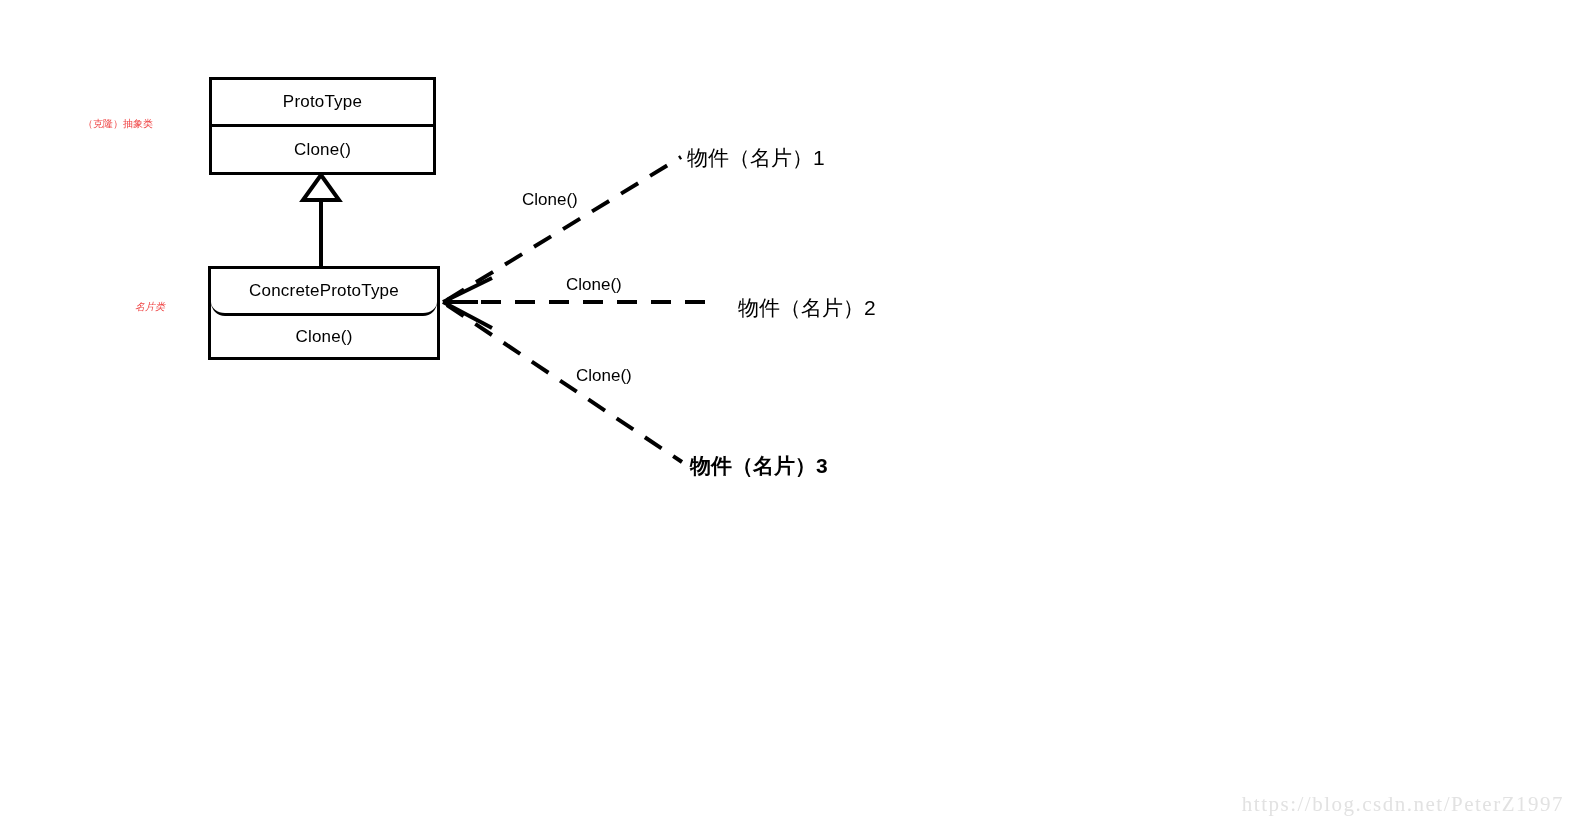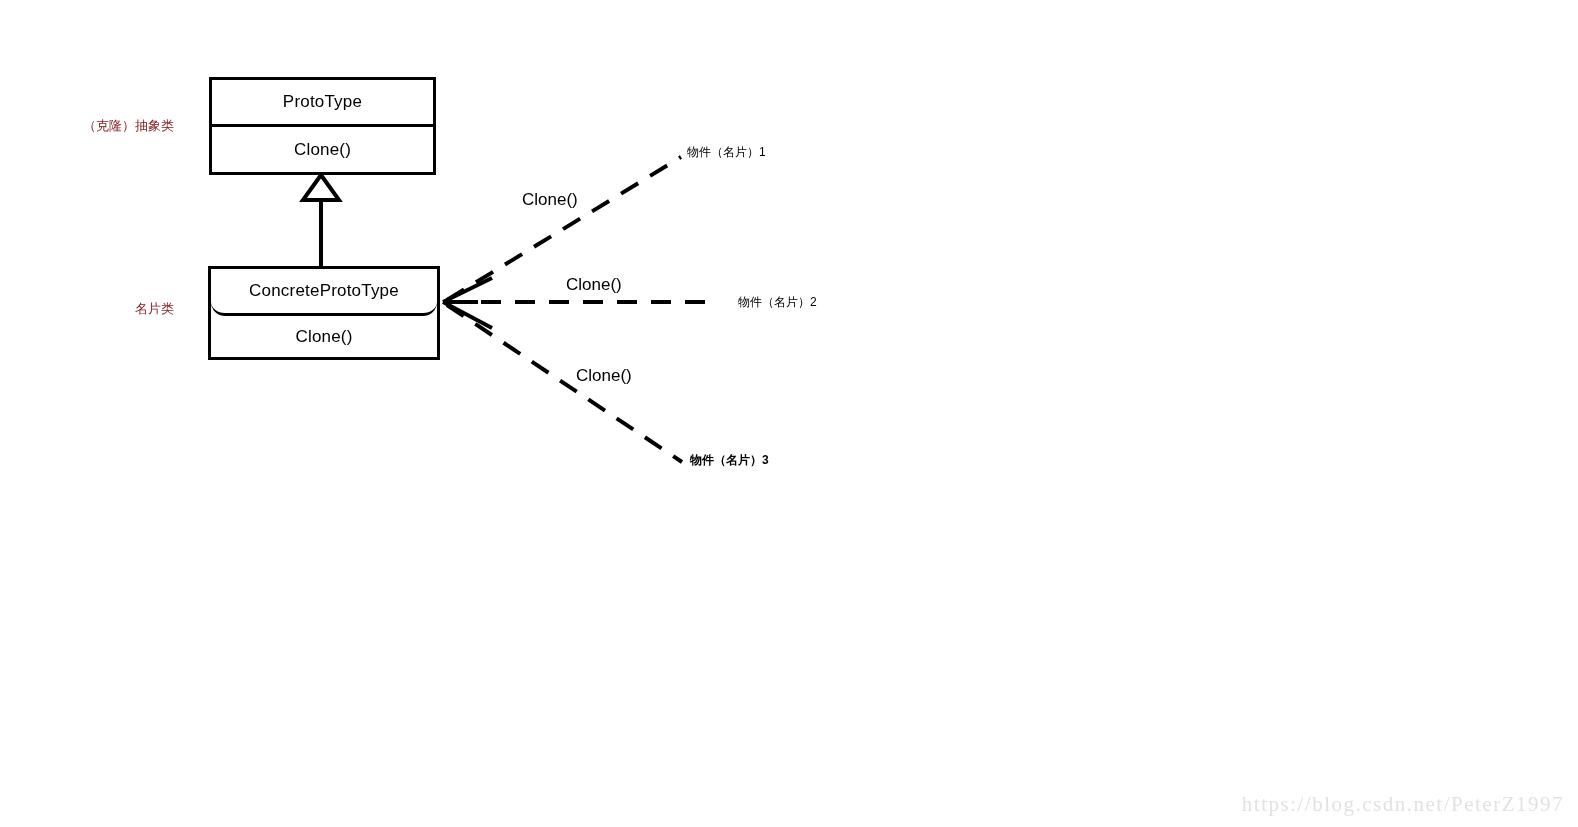--- a/index.html
+++ b/index.html
@@ -39,35 +39,35 @@
     letter-spacing: 0.2px;
     color: #000000;
     white-space: nowrap;
   }
   .uml-compartment-name {
     border-bottom: 3px solid #000000;
   }
 
   .side-label {
     position: absolute;
-    font-size: 13px;
+    font-size: 10px;
     white-space: nowrap;
-    color: #7f1d1d;
+    color: #ef4444;
   }
 
   .edge-label {
     position: absolute;
     font-size: 17px;
     white-space: nowrap;
     color: #000000;
   }
 
   .object-label {
     position: absolute;
-    font-size: 12px;
+    font-size: 21px;
     white-space: nowrap;
     color: #000000;
   }
 
   .watermark {
     position: absolute;
     right: 14px;
     bottom: 10px;
     font-family: "Liberation Serif", serif;
     font-size: 21px;
@@ -102,21 +102,21 @@
   <div class="uml-compartment" style="height:45px;">Clone()</div>
 </div>
 
 <div class="side-label" style="left:83px; top:117px;">（克隆）抽象类</div>
 
 <div class="uml-class-box" style="left:208px; top:266px; width:232px; height:94px;">
   <div class="uml-compartment uml-compartment-name" style="height:47px;border-radius:14px;">ConcreteProtoType</div>
   <div class="uml-compartment" style="height:41px;">Clone()</div>
 </div>
 
-<div class="side-label" style="left:135px; top:300px;">名片类</div>
+<div class="side-label" style="left:135px; top:300px;font-style:italic;">名片类</div>
 
 <div class="edge-label" style="left:522px; top:190px;">Clone()</div>
 
 <div class="edge-label" style="left:566px; top:275px;">Clone()</div>
 
 <div class="edge-label" style="left:576px; top:366px;">Clone()</div>
 
 <div class="object-label" style="left:687px; top:144px;">物件（名片）1</div>
 
 <div class="object-label" style="left:738px; top:294px;">物件（名片）2</div>

